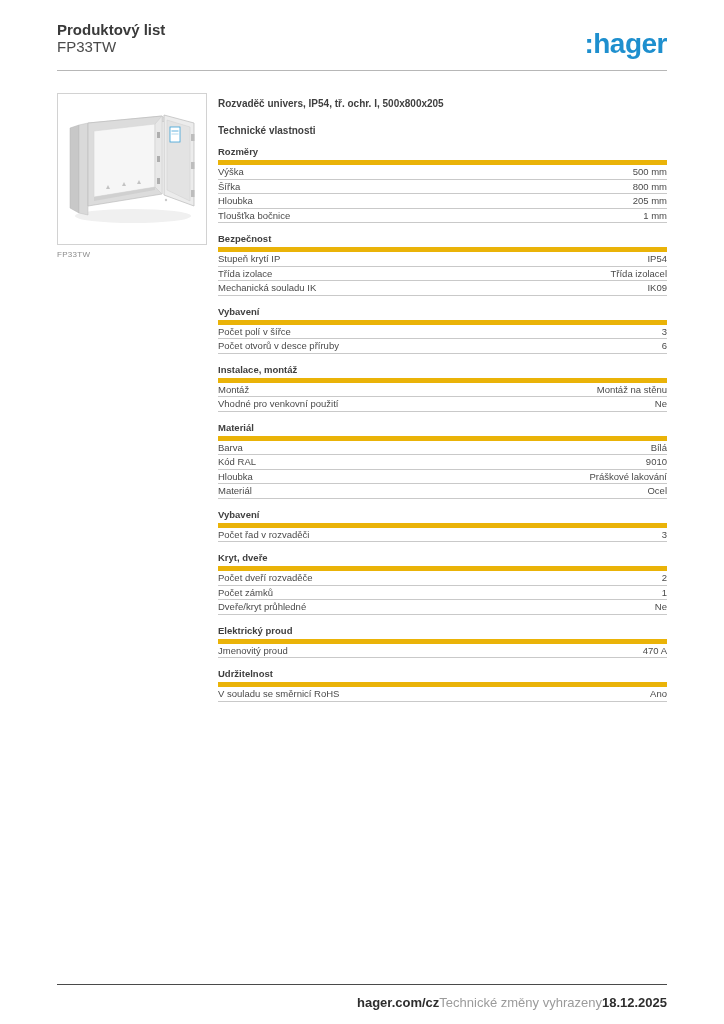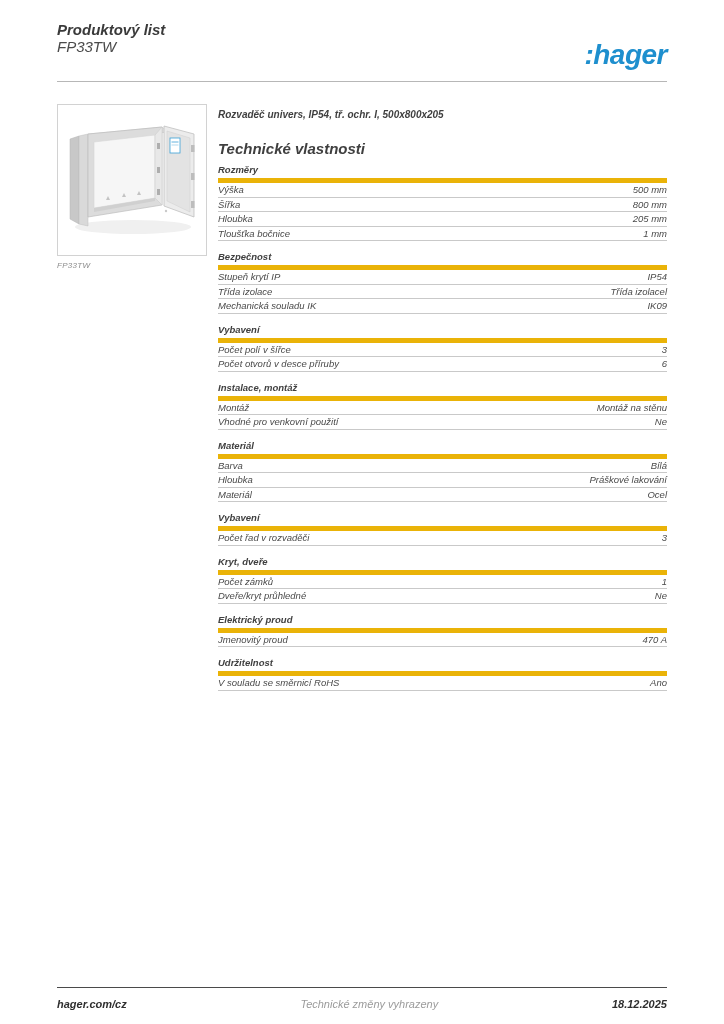--- a/index.html
+++ b/index.html
@@ -4,47 +4,47 @@
 <style>
   * { margin: 0; padding: 0; box-sizing: border-box; }
   html, body { background: #ffffff; }
   body {
     width: 724px; height: 1024px;
     position: relative;
     font-family: "Liberation Sans", "DejaVu Sans", sans-serif;
     color: #3c3c3c;
     overflow: hidden;
   }
-  .page { width: 724px; height: 1024px; position: relative; font-style: italic; }
+  .page { width: 724px; height: 1024px; position: relative; }
 
   
   .header {
     display: flex; justify-content: space-between; align-items: flex-start;
     padding: 21px 57px 0 57px;
   }
   .doc-title { font-size: 15px; font-weight: bold; line-height: 17px; color: #3a3a3a; }
   .doc-code  { font-size: 15px; font-weight: normal; line-height: 17px; color: #4a4a4a; }
   .logo {
     font-size: 28px; font-weight: bold; letter-spacing: -0.5px;
-    color: var(--brand, #1e8fce); line-height: 30px; margin-top: 19px;
+    color: var(--brand, #1e8fce); line-height: 30px; margin-top: 8px;
   }
   .header-rule { border-top: 1px solid #b7b7b7; margin: 11px 57px 0 57px; }
 
   
   .content { display: flex; padding: 22px 57px 0 57px; }
   .left-col { width: 150px; flex: 0 0 150px; }
   .image-frame {
     width: 150px; height: 152px; border: 1px solid #d2d2d2; background: #ffffff;
     overflow: hidden;
   }
   .image-caption { font-size: 8px; color: #8c8c8c; margin-top: 5px; letter-spacing: 0.3px; }
 
   .right-col { flex: 1; margin-left: 11px; padding-top: 5px; }
   .product-title { font-size: 10px; font-weight: bold; color: #3f3f3f; line-height: 11px; }
-  .tech-title { font-size: 15px; font-weight: bold; color: #3f3f3f; margin-top: 23px; line-height: 11px; }
+  .tech-title { font-size: 10px; font-weight: bold; color: #3f3f3f; margin-top: 16px; line-height: 11px; }
   #sections { margin-top: 6px; }
 
   .spec-section { margin-top: 10px; }
   .spec-heading {
     font-size: 9.5px; font-weight: bold; color: #3f3f3f;
     line-height: 11px; padding-bottom: 3px;
     border-bottom: 5px solid #eab308;
   }
   .spec-row {
     display: flex; justify-content: space-between; align-items: flex-end;
@@ -54,22 +54,22 @@
   }
   .spec-label { text-align: left; }
   .spec-value { text-align: right; white-space: nowrap; margin-left: 28px; }
 
   
   .footer {
     position: absolute; left: 57px; right: 57px; bottom: 14px;
   }
   .footer-rule { border-top: 1px solid #4a4a4a; }
   .footer-row {
-    display: flex; justify-content: space-between; align-items: baseline;
-    padding-top: 10px; font-size: 11px;
+    display: flex; justify-content: flex-end; align-items: baseline;
+    padding-top: 10px; font-size: 13px;
   }
   .f-left  { font-weight: bold; color: #2e2e2e; }
   .f-center{ color: #9b9b9b; }
   .f-right { font-weight: bold; color: #2e2e2e; }
 </style>
 </head>
 <body>
 
 <div class="page">
 
@@ -189,37 +189,45 @@
               <span class="spec-value">Ne</span>
             </div>
           </div>
           <div class="spec-section">
             <div class="spec-heading">Materiál</div>
             <div class="spec-row">
               <span class="spec-label">Barva</span>
               <span class="spec-value">Bílá</span>
             </div>
             <div class="spec-row">
+              <span class="spec-label">Kód RAL</span>
+              <span class="spec-value">9010</span>
+            </div>
+            <div class="spec-row">
               <span class="spec-label">Hloubka</span>
               <span class="spec-value">Práškové lakování</span>
             </div>
             <div class="spec-row">
               <span class="spec-label">Materiál</span>
               <span class="spec-value">Ocel</span>
             </div>
           </div>
           <div class="spec-section">
             <div class="spec-heading">Vybavení</div>
             <div class="spec-row">
               <span class="spec-label">Počet řad v rozvaděči</span>
               <span class="spec-value">3</span>
             </div>
           </div>
           <div class="spec-section">
             <div class="spec-heading">Kryt, dveře</div>
+            <div class="spec-row">
+              <span class="spec-label">Počet dveří rozvaděče</span>
+              <span class="spec-value">2</span>
+            </div>
             <div class="spec-row">
               <span class="spec-label">Počet zámků</span>
               <span class="spec-value">1</span>
             </div>
             <div class="spec-row">
               <span class="spec-label">Dveře/kryt průhledné</span>
               <span class="spec-value">Ne</span>
             </div>
           </div>
           <div class="spec-section">

